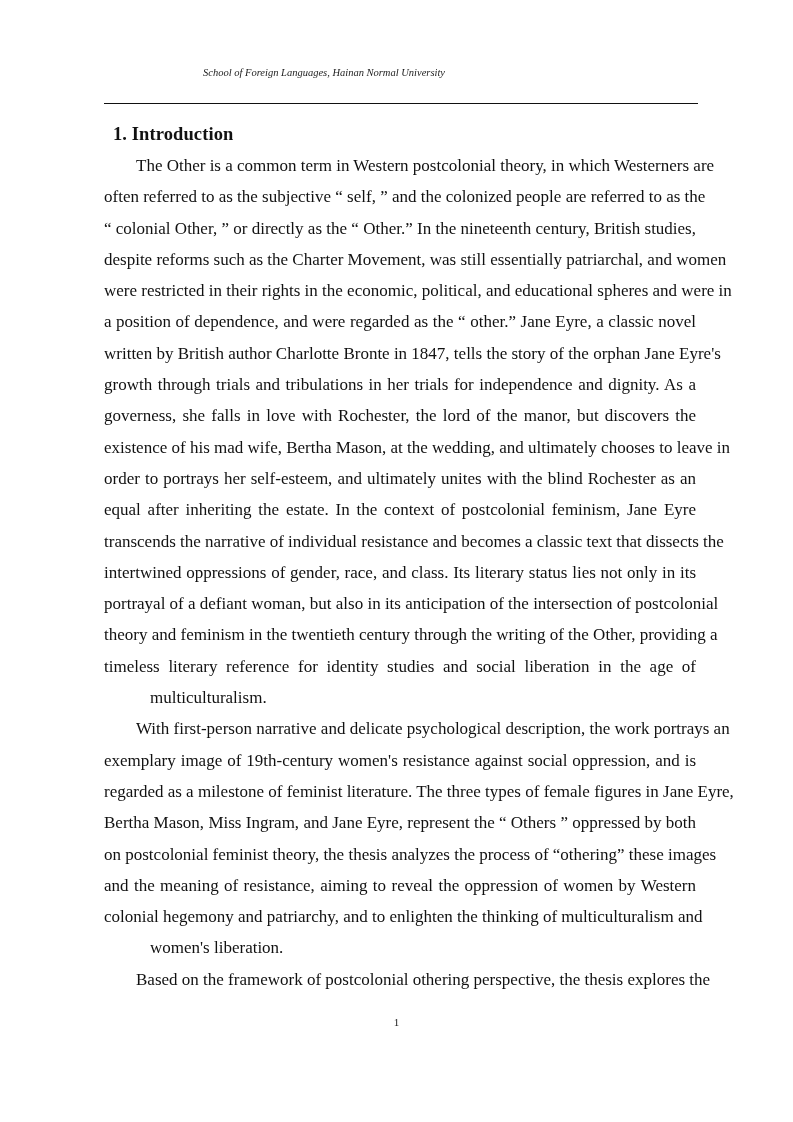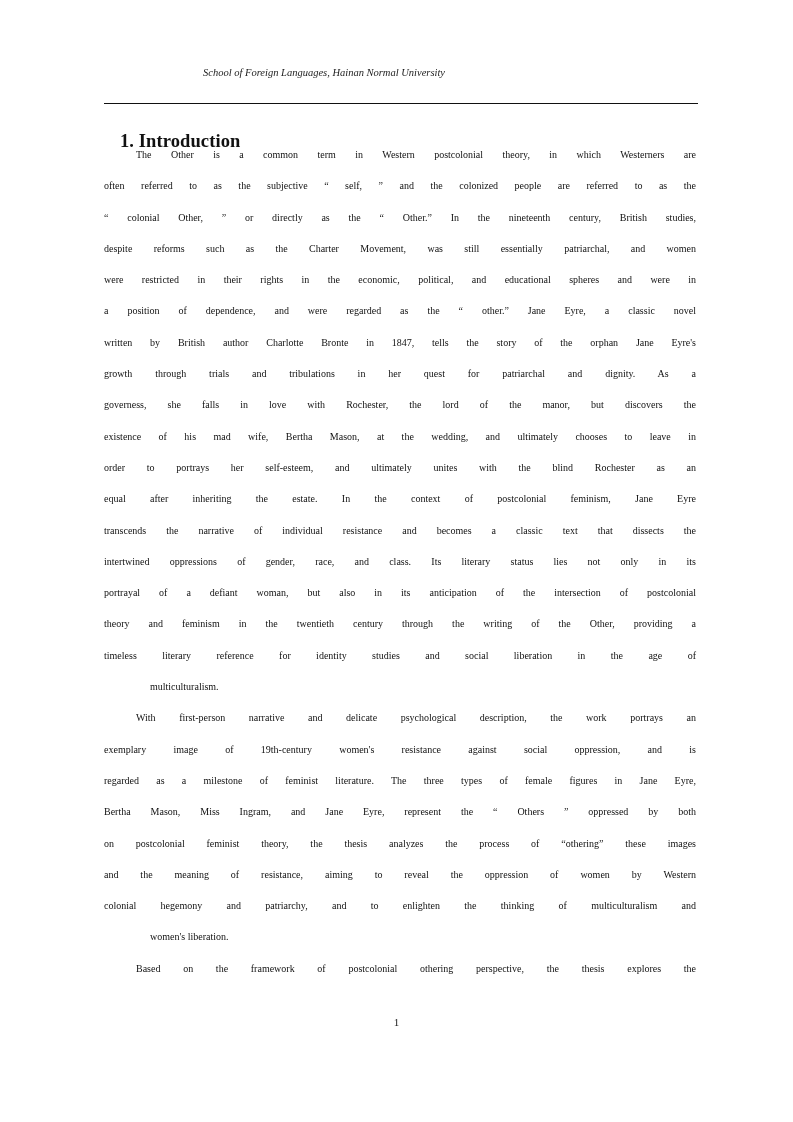--- a/index.html
+++ b/index.html
@@ -1,20 +1,20 @@
 <!DOCTYPE html>
 <html><head>
 <meta charset="utf-8">
 <style>
   html, body { margin: 0; padding: 0; background: #ffffff; }
   body { width: 793px; height: 1122px; position: relative; overflow: hidden; font-family: "Liberation Serif", serif; color: #111; }
   .running-header { position: absolute; top: 67px; left: 0; width: 648px; text-align: center; font-style: italic; font-size: 10.5px; color: #222; }
   .header-rule { position: absolute; top: 103px; left: 104px; width: 594px; height: 0; border-top: 1px solid #111; }
-  .section-title { position: absolute; top: 115px; left: 104px; font-weight: bold; font-size: 18.5px; margin: 16px; letter-spacing: 0.1px; }
-  .body-text { position: absolute; top: 142px; left: 104px; width: 592px; font-size: 10px; }
+  .section-title { position: absolute; top: 115px; left: 104px; font-weight: bold; font-size: 18.5px; margin: 9px; letter-spacing: 0.1px; }
+  .body-text { position: absolute; top: 153px; left: 104px; width: 592px; font-size: 17px; }
   .line { display: block; height: 31.3px; line-height: 26px; white-space: nowrap; text-align: justify; text-align-last: justify; }
   .line.last { text-align-last: left; margin-left: 46px; }
   .line.indent { padding-left: 32px; }
   .page-number { position: absolute; top: 1016px; left: 0; width: 793px; text-align: center; font-size: 11px; color: #222; }
 </style>
 </head>
 <body>
 
 <div class="running-header">School of Foreign Languages, Hainan Normal University</div>
 <div class="header-rule"></div>
@@ -23,21 +23,21 @@
 
 <div class="body-text">
 
   <span class="line indent">The Other is a common term in Western postcolonial theory, in which Westerners are</span>
   <span class="line">often referred to as the subjective “ self, ”  and the colonized people are referred to as the</span>
   <span class="line">“ colonial Other, ”  or directly as the   “ Other.” In the nineteenth century, British studies,</span>
   <span class="line">despite reforms such as the Charter Movement, was still essentially patriarchal, and women</span>
   <span class="line">were restricted in their rights in the economic, political, and educational spheres and were in</span>
   <span class="line">a position of dependence, and were regarded as the   “ other.” Jane Eyre, a classic novel</span>
   <span class="line">written by British author Charlotte Bronte in 1847, tells the story of the orphan Jane Eyre's</span>
-  <span class="line">growth through trials and tribulations in her quest for patriarchal and dignity. As a</span>
+  <span class="line">growth through trials and tribulations in her trials for independence and dignity. As a</span>
   <span class="line">governess, she falls in love with Rochester, the lord of the manor, but discovers the</span>
   <span class="line">existence of his mad wife, Bertha Mason, at the wedding, and ultimately chooses to leave in</span>
   <span class="line">order to portrays her self-esteem, and ultimately unites with the blind Rochester as an</span>
   <span class="line">equal after inheriting the estate. In the context of postcolonial feminism, Jane Eyre</span>
   <span class="line">transcends the narrative of individual resistance and becomes a classic text that dissects the</span>
   <span class="line">intertwined oppressions of gender, race, and class. Its literary status lies not only in its</span>
   <span class="line">portrayal of a defiant woman, but also in its anticipation of the intersection of postcolonial</span>
   <span class="line">theory and feminism in the twentieth century through the writing of the Other, providing a</span>
   <span class="line">timeless literary reference for identity studies and social liberation in the age of</span>
   <span class="line last">multiculturalism.</span>

